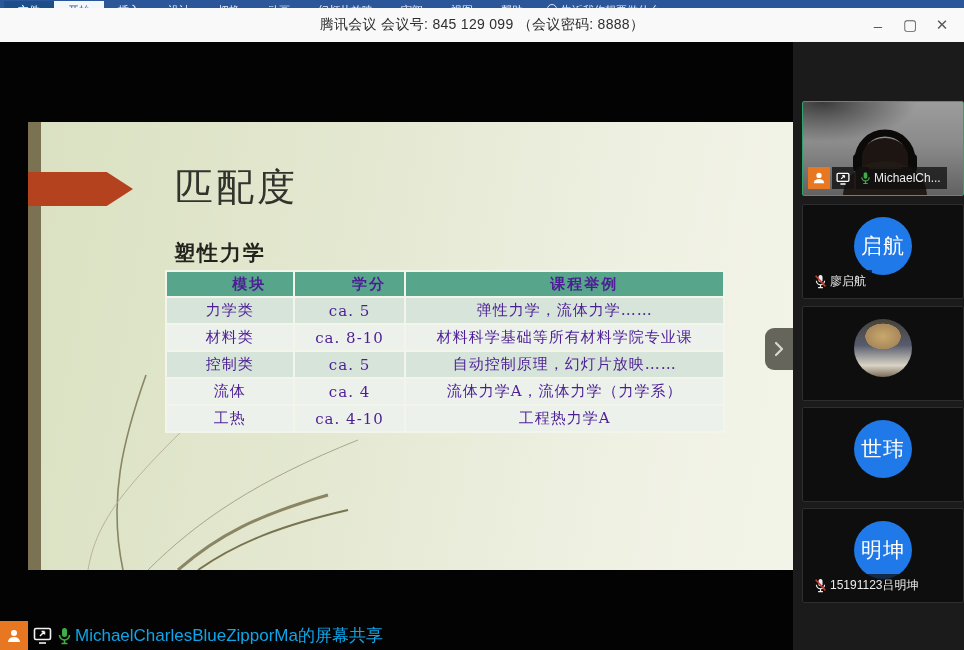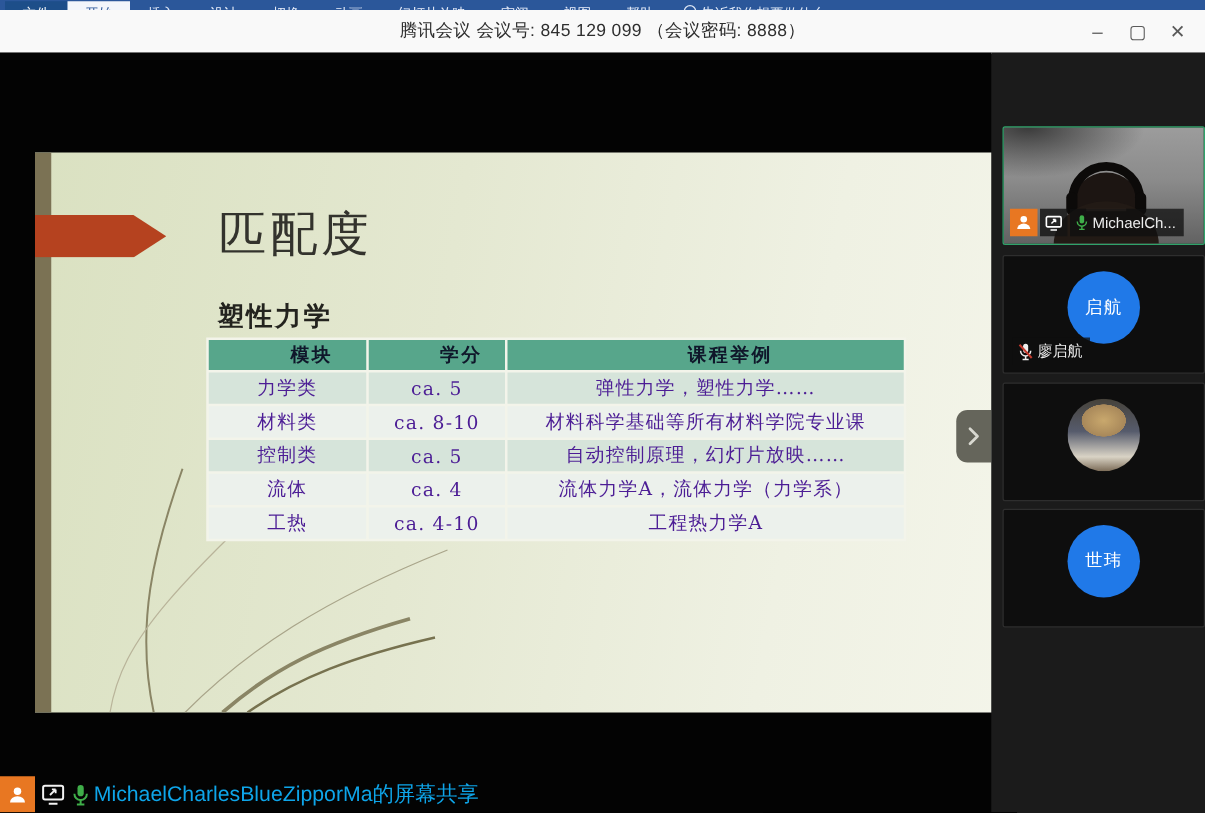--- a/index.html
+++ b/index.html
@@ -37,21 +37,21 @@
   .arrow{position:absolute;left:0;top:50px;width:105px;height:34px;background:#b5421f;
          clip-path:polygon(0 0,75% 0,100% 50%,75% 100%,0 100%);}
   .slide-title{position:absolute;left:147px;top:40px;font-size:38px;color:#33332d;
                letter-spacing:3px;}
   .slide-subtitle{position:absolute;left:146px;top:117px;font-size:21px;font-weight:bold;
                   color:#23231e;font-family:"DejaVu Serif",serif;letter-spacing:2px;}
 
   .course-table{position:absolute;left:137px;top:148px;width:560px;
                 border-collapse:separate;border-spacing:2px;background:#f3f4ea;
                 font-family:"DejaVu Serif",serif;}
-  .course-table th{background:#57a68b;color:#0f172a;height:22px;font-size:15px;font-weight:bold;
+  .course-table th{background:#57a68b;color:#4c1d95;height:22px;font-size:15px;font-weight:bold;
                    letter-spacing:2px;padding-left:40px;}
   .course-table td{height:23px;text-align:center;font-size:15px;color:#4c1d95;
                    letter-spacing:1px;}
   tr.rA td{background:#d6e4da;}
   tr.rB td{background:#ecf1ec;}
 
   .collapse-tab{position:absolute;left:765px;top:286px;width:28px;height:42px;
                 background:#65655b;border-radius:9px 0 0 9px;display:flex;align-items:center;
                 justify-content:center;}
 
@@ -65,21 +65,21 @@
   .sidebar{position:absolute;top:42px;left:793px;width:171px;height:608px;background:#1b1b1b;}
   .tile{position:absolute;left:9px;width:160px;height:93px;background:#0e0e0e;
         border:1px solid #2e2e2e;border-radius:2px;overflow:hidden;}
   .tile.speaking{border:1px solid #2fa36a;}
   .tile-video{background:
       radial-gradient(130% 95% at 12% 0%,#3a3a3a 0%,rgba(58,58,58,0) 45%),
       linear-gradient(180deg,#9c9c9c 0%,#8b8b8b 45%,#626262 100%);}
   .avatar{position:absolute;left:50%;top:12px;transform:translateX(-50%);
           width:58px;height:58px;border-radius:50%;background:#2079e8;
           display:flex;align-items:center;justify-content:center;
-          color:#fff;font-size:14px;letter-spacing:1px;}
+          color:#fff;font-size:21px;letter-spacing:1px;}
   .avatar.photo{background:
       radial-gradient(55% 40% at 50% 30%,#c9a86d 0%,#a8885a 55%,rgba(0,0,0,0) 56%),
       linear-gradient(180deg,#46423a 0%,#565b6c 45%,#d9d3c5 80%,#7c6c58 100%);}
   .name-row{position:absolute;left:5px;bottom:6px;display:flex;align-items:center;}
   .badge{height:22px;display:flex;align-items:center;justify-content:center;}
   .badge.orange{width:22px;background:#e87722;}
   .badge.dark{width:22px;background:rgba(20,20,20,.82);margin-left:2px;}
   .name-pill{display:flex;align-items:center;background:rgba(15,15,15,.75);height:22px;
              padding:0 6px 0 4px;margin-left:2px;color:#ececec;font-size:12px;}
   .name-pill .nm{margin-left:3px;}
@@ -144,21 +144,21 @@
           </colgroup>
         <tbody>
             <tr>
           <th>模块</th>
           <th>学分</th>
           <th>课程举例</th>
         </tr>
         <tr class="rA">
           <td>力学类</td>
           <td>ca. 5</td>
-          <td>弹性力学，塑性力学……</td>
+          <td>弹性力学，流体力学……</td>
         </tr>
         <tr class="rB">
           <td>材料类</td>
           <td>ca. 8-10</td>
           <td>材料科学基础等所有材料学院专业课</td>
         </tr>
         <tr class="rA">
           <td>控制类</td>
           <td>ca. 5</td>
           <td>自动控制原理，幻灯片放映……</td>
@@ -258,15 +258,29 @@
     </div>
 
     <div class="tile" style="top:264px">
       <div class="avatar photo"></div>
     </div>
 
     <div class="tile" style="top:365px">
       <div class="avatar">世玮</div>
     </div>
 
+    <div class="tile" style="top:466px">
+      <div class="avatar">明坤</div>
+      <div class="name-row">
+        <div class="name-pill">
+          <svg width="13" height="15" viewBox="0 0 16 18">
+            <rect x="5.5" y="1" width="5" height="9" rx="2.5" fill="#efefef"></rect>
+            <path d="M3,8 a5,5 0 0 0 10,0" fill="none" stroke="#efefef" stroke-width="1.5"></path>
+            <path d="M8,13 v3 M5,16.5 h6" stroke="#efefef" stroke-width="1.5"></path>
+            <path d="M2,2 L14,15" stroke="#c43a2e" stroke-width="2"></path>
+          </svg>
+          <span class="nm">15191123吕明坤</span>
+        </div>
+      </div>
+    </div>
 
   </div>
 </div>
 
 </body></html>

